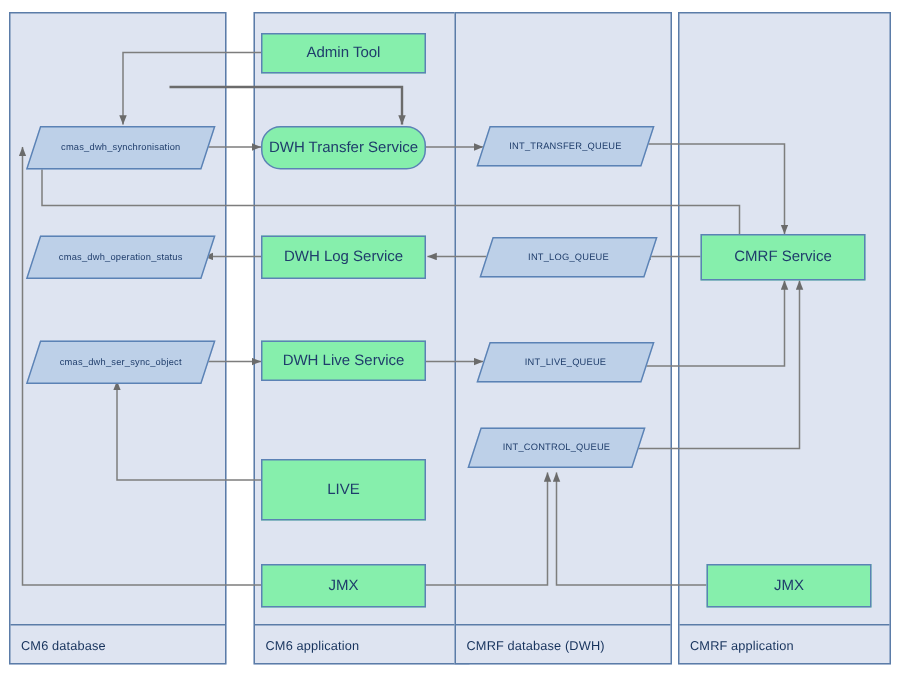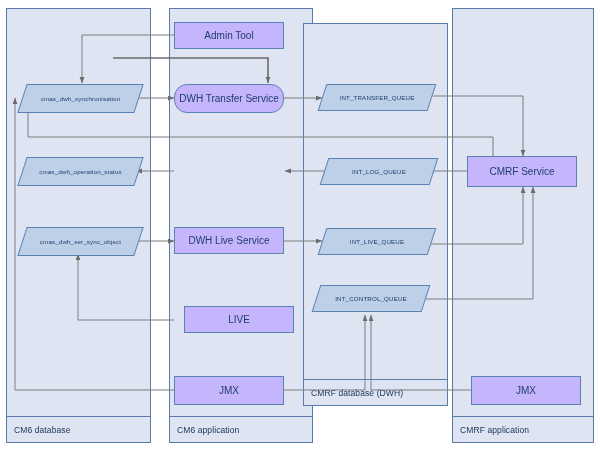--- a/index.html
+++ b/index.html
@@ -34,21 +34,21 @@
 
   
   .node{
     position:absolute;
     box-sizing:border-box;
     display:flex;align-items:center;justify-content:center;
     text-align:center;
     color:#1f3d6b;
   }
   .rect{
-    background:#c4b5fd;
+    background:#86efac;
     border:1.5px solid #5b82b5;
     font-size:10px;
   }
   .para{
     font-size:6.2px;
     letter-spacing:.15px;
   }
   .para .skew{
     position:absolute;inset:0;
     background:#bdd0e8;
@@ -73,21 +73,21 @@
 <div id="diagram">
 
   <div class="lane" style="left:6px;top:8px;width:145px;height:435px;">
     <div class="lane-label">CM6 database</div>
   </div>
 
   <div class="lane" style="left:155px;top:8px;width:144px;height:435px;margin-left:14px;">
     <div class="lane-label">CM6 application</div>
   </div>
 
-  <div class="lane" style="left:303px;top:23px;width:145px;height:383px;text-align:right;">
+  <div class="lane" style="left:303px;top:8px;width:145px;height:435px;text-align:right;">
     <div class="lane-label">CMRF database (DWH)</div>
   </div>
 
   <div class="lane" style="left:452px;top:8px;width:142px;height:435px;">
     <div class="lane-label">CMRF application</div>
   </div>
 
   <svg class="wires" viewBox="0 0 600 450">
     <defs>
       <marker id="ah" markerWidth="7" markerHeight="7" refX="6.2" refY="2.5" orient="auto" markerUnits="userSpaceOnUse">
@@ -142,24 +142,25 @@
 
   <div class="node para" style="left:22px;top:227px;width:117px;height:29px;">
     <span class="skew"></span>
     <span class="txt">cmas_dwh_ser_sync_object</span>
   </div>
 
   <div class="node rect" style="left:174px;top:22px;width:110px;height:27px;">Admin Tool</div>
 
   <div class="node rect" style="left:174px;top:84px;width:110px;height:29px;border-radius:13px;">DWH Transfer Service</div>
 
+  <div class="node rect" style="left:174px;top:157px;width:110px;height:29px;">DWH Log Service</div>
 
   <div class="node rect" style="left:174px;top:227px;width:110px;height:27px;">DWH Live Service</div>
 
-  <div class="node rect" style="left:174px;top:306px;width:110px;height:27px;margin-left:10px;">LIVE</div>
+  <div class="node rect" style="left:174px;top:306px;width:110px;height:41px;">LIVE</div>
 
   <div class="node rect" style="left:174px;top:376px;width:110px;height:29px;">JMX</div>
 
   <div class="node para" style="left:322px;top:84px;width:110px;height:27px;">
     <span class="skew"></span>
     <span class="txt">INT_TRANSFER_QUEUE</span>
   </div>
 
   <div class="node para" style="left:324px;top:158px;width:110px;height:27px;">
     <span class="skew"></span>

